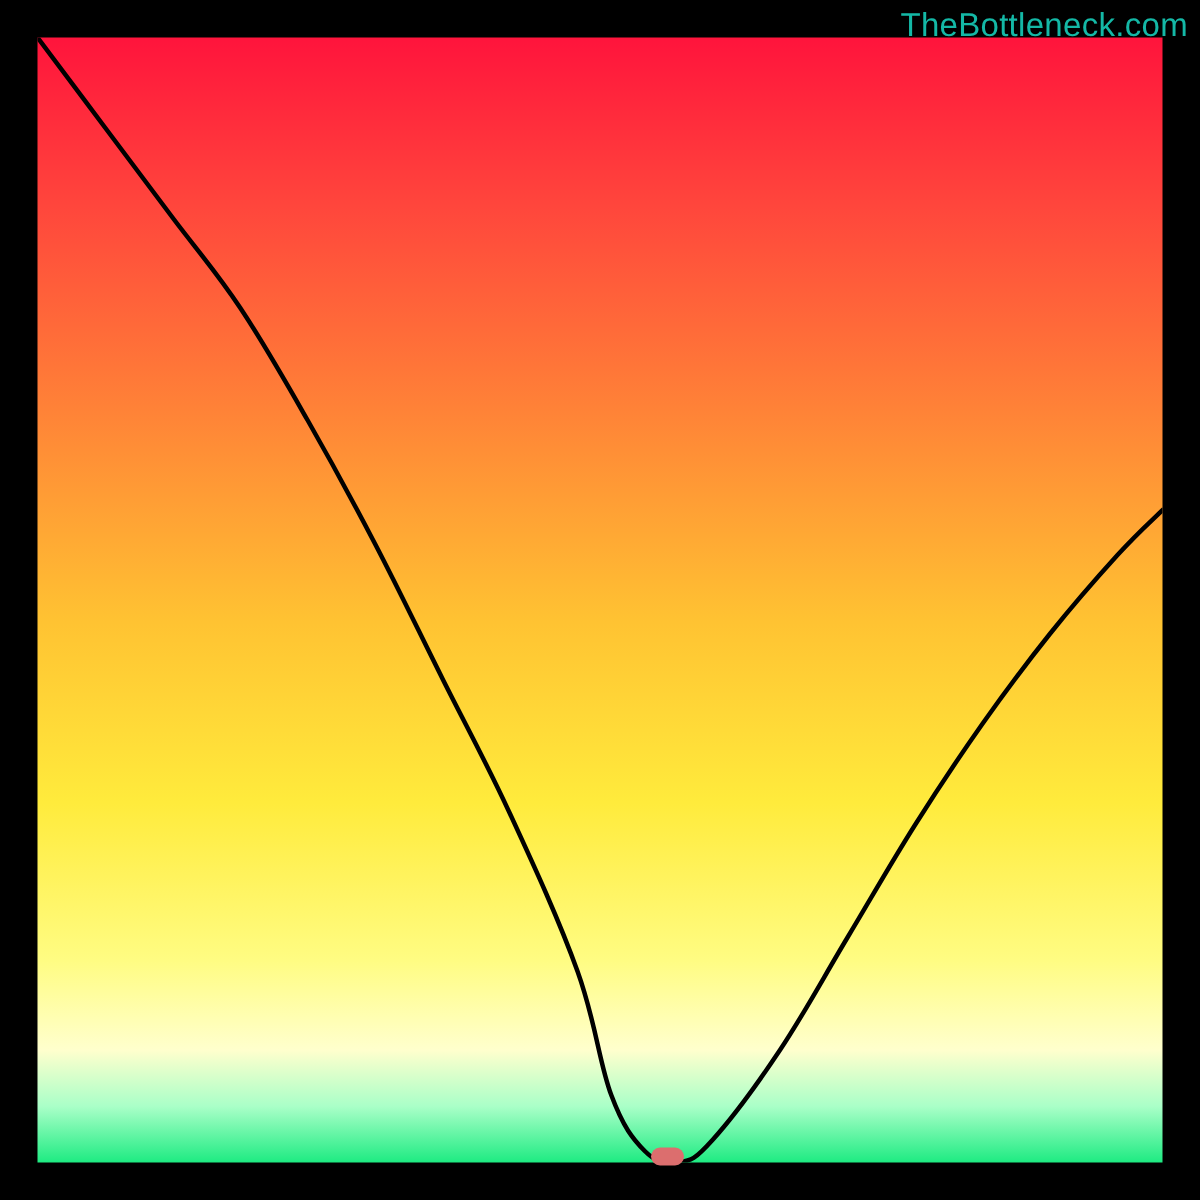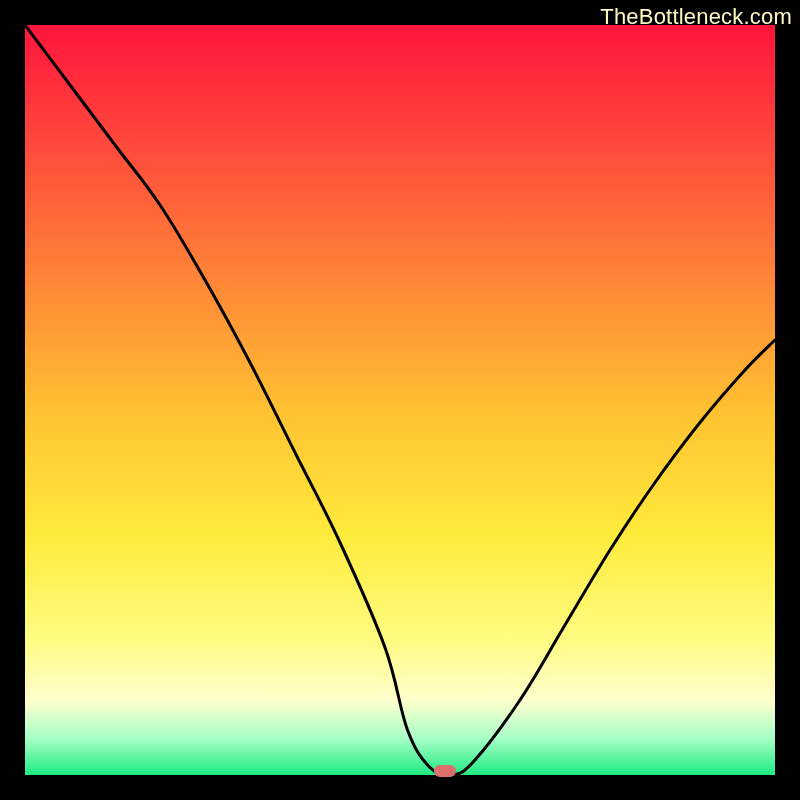--- a/index.html
+++ b/index.html
@@ -48,21 +48,21 @@
     width: 22px;
     height: 12px;
     border-radius: 6px;
     background: rgb(220, 110, 110);
     transform: translate(-50%, -50%);
   }
   .watermark {
     position: absolute;
     top: 4px;
     right: 8px;
-    color: #fef9c3;
+    color: #14b8a6;
     font-size: 22px;
     letter-spacing: 0.2px;
     font-weight: 500;
     margin-left: 27px;
   }
 </style>
 </head>
 <body>
 
 <div class="frame">

